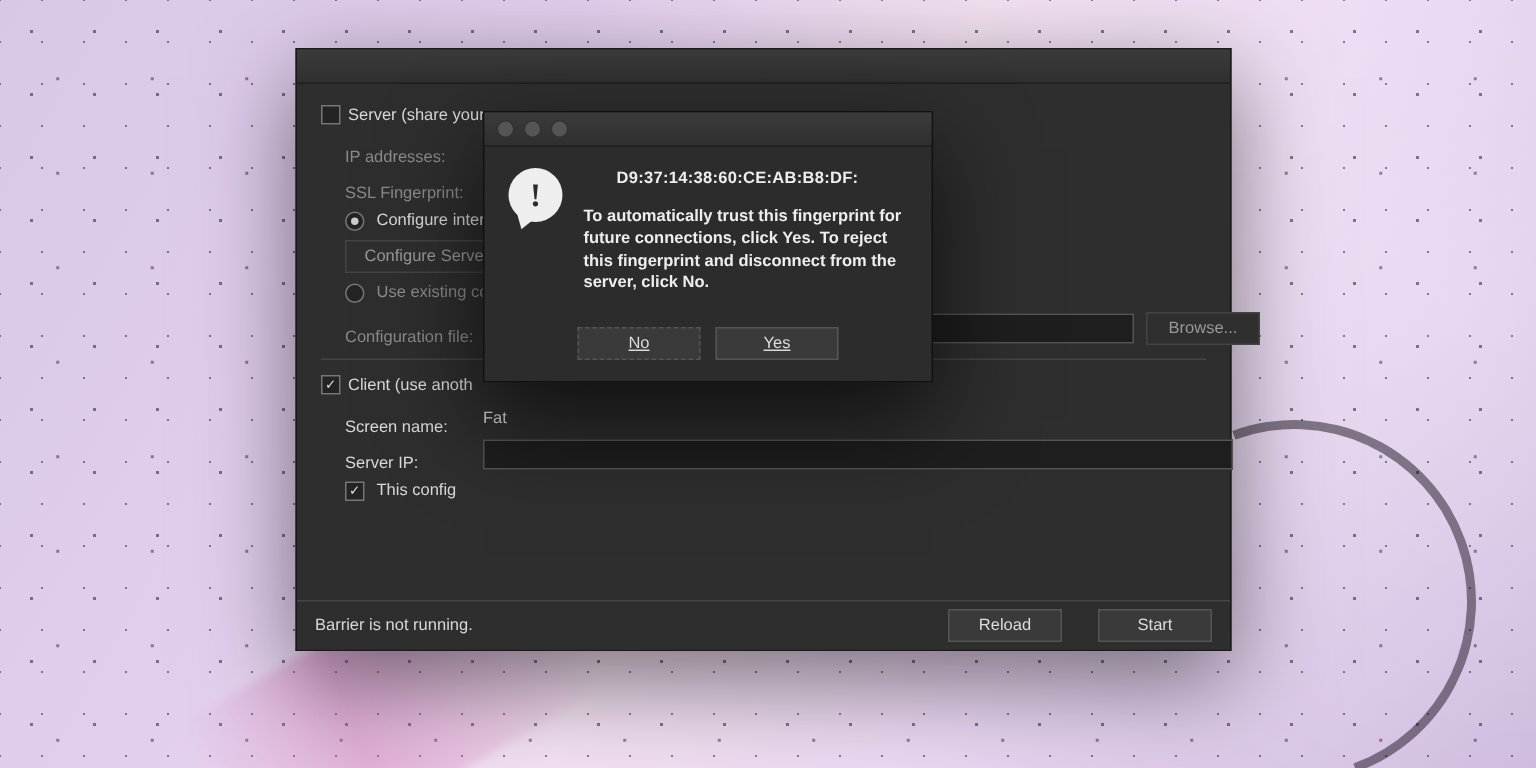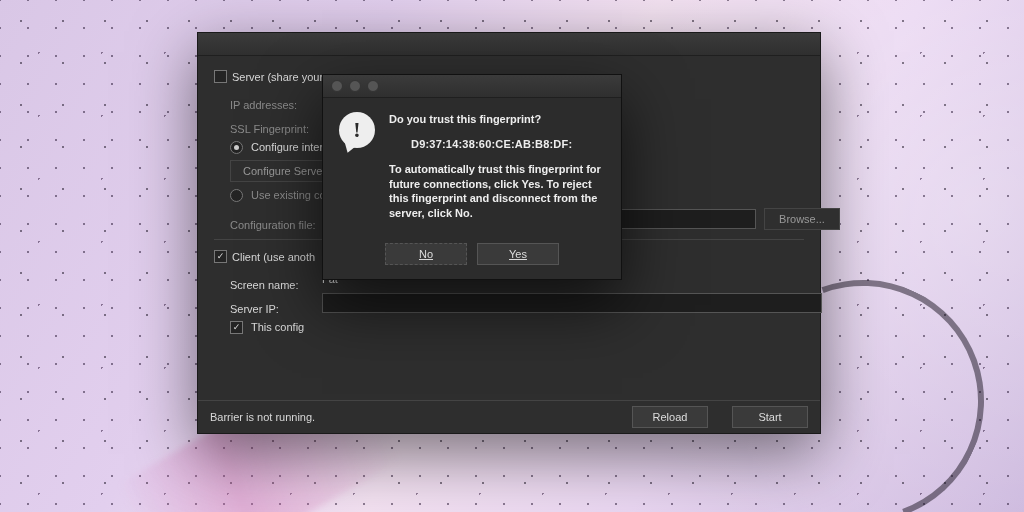--- a/index.html
+++ b/index.html
@@ -302,21 +302,20 @@
   <div class="titlebar">
     <span class="tl-dot"></span>
     <span class="tl-dot"></span>
     <span class="tl-dot"></span>
   </div>
   <div class="dialog-body">
     <div class="alert-icon">
         <span>!</span>
       </div>
     <div class="dialog-text">
-      <p>Do you trust this fingerprint?</p>
       <p class="fp">
         <span>D9:37:14:38:60:CE:AB:B8:DF:</span><br>
       </p>
       <p>To automatically trust this fingerprint for future connections, click Yes. To reject this fingerprint and disconnect from the server, click No.</p>
     </div>
   </div>
   <div class="dialog-buttons">
     <span class="btn default">No</span>
     <span class="btn">Yes</span>
   </div>

